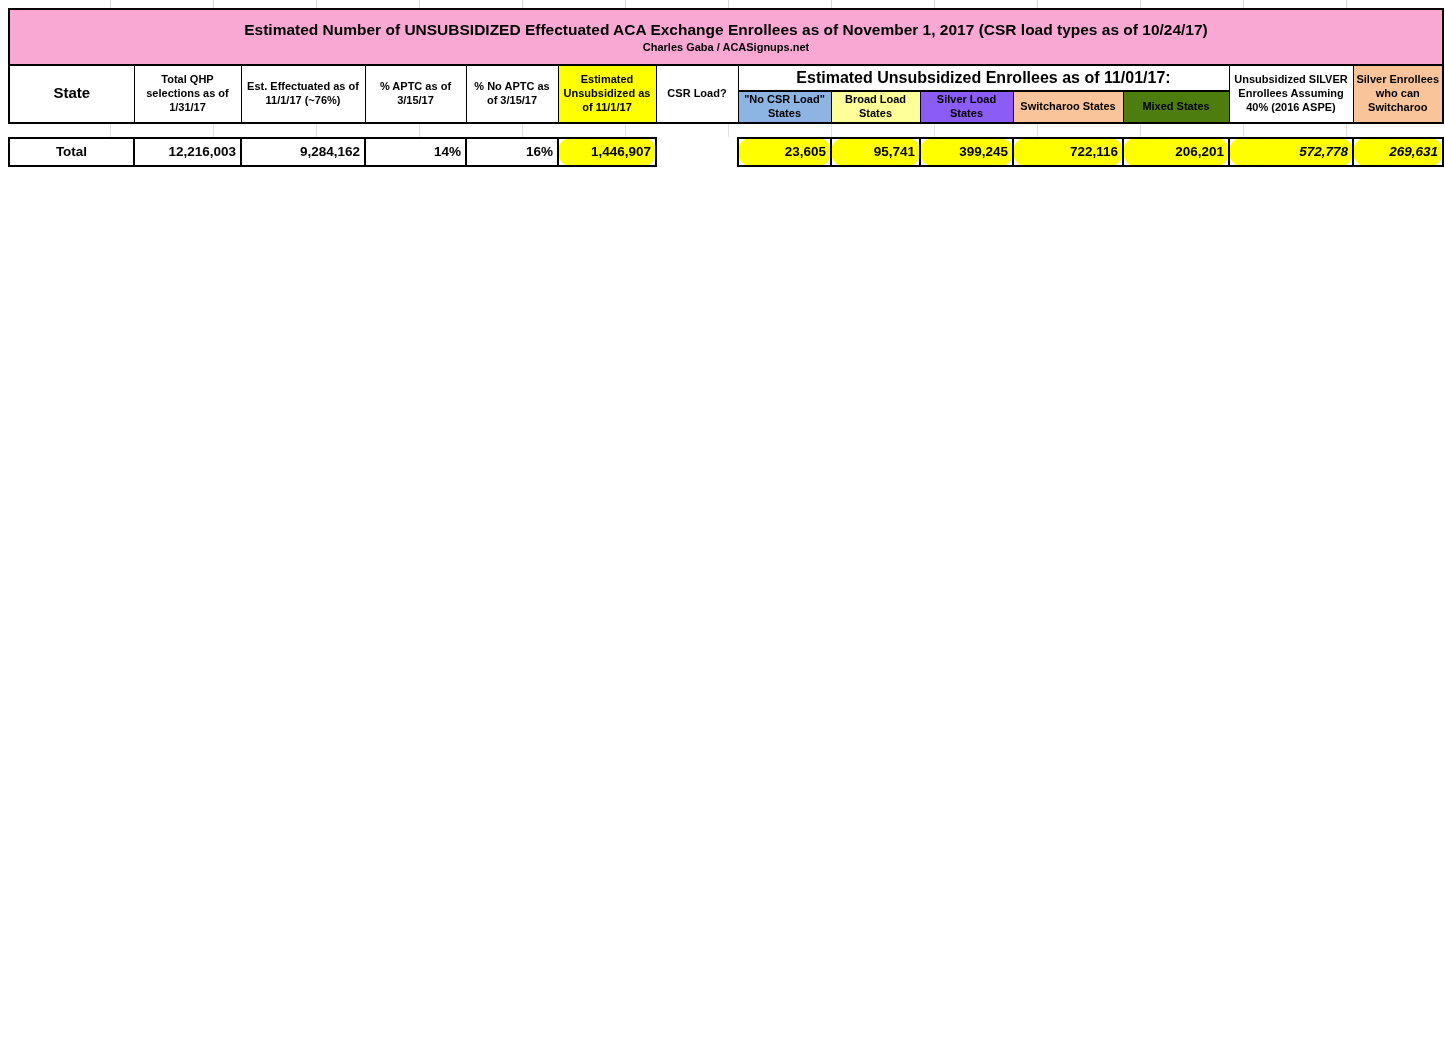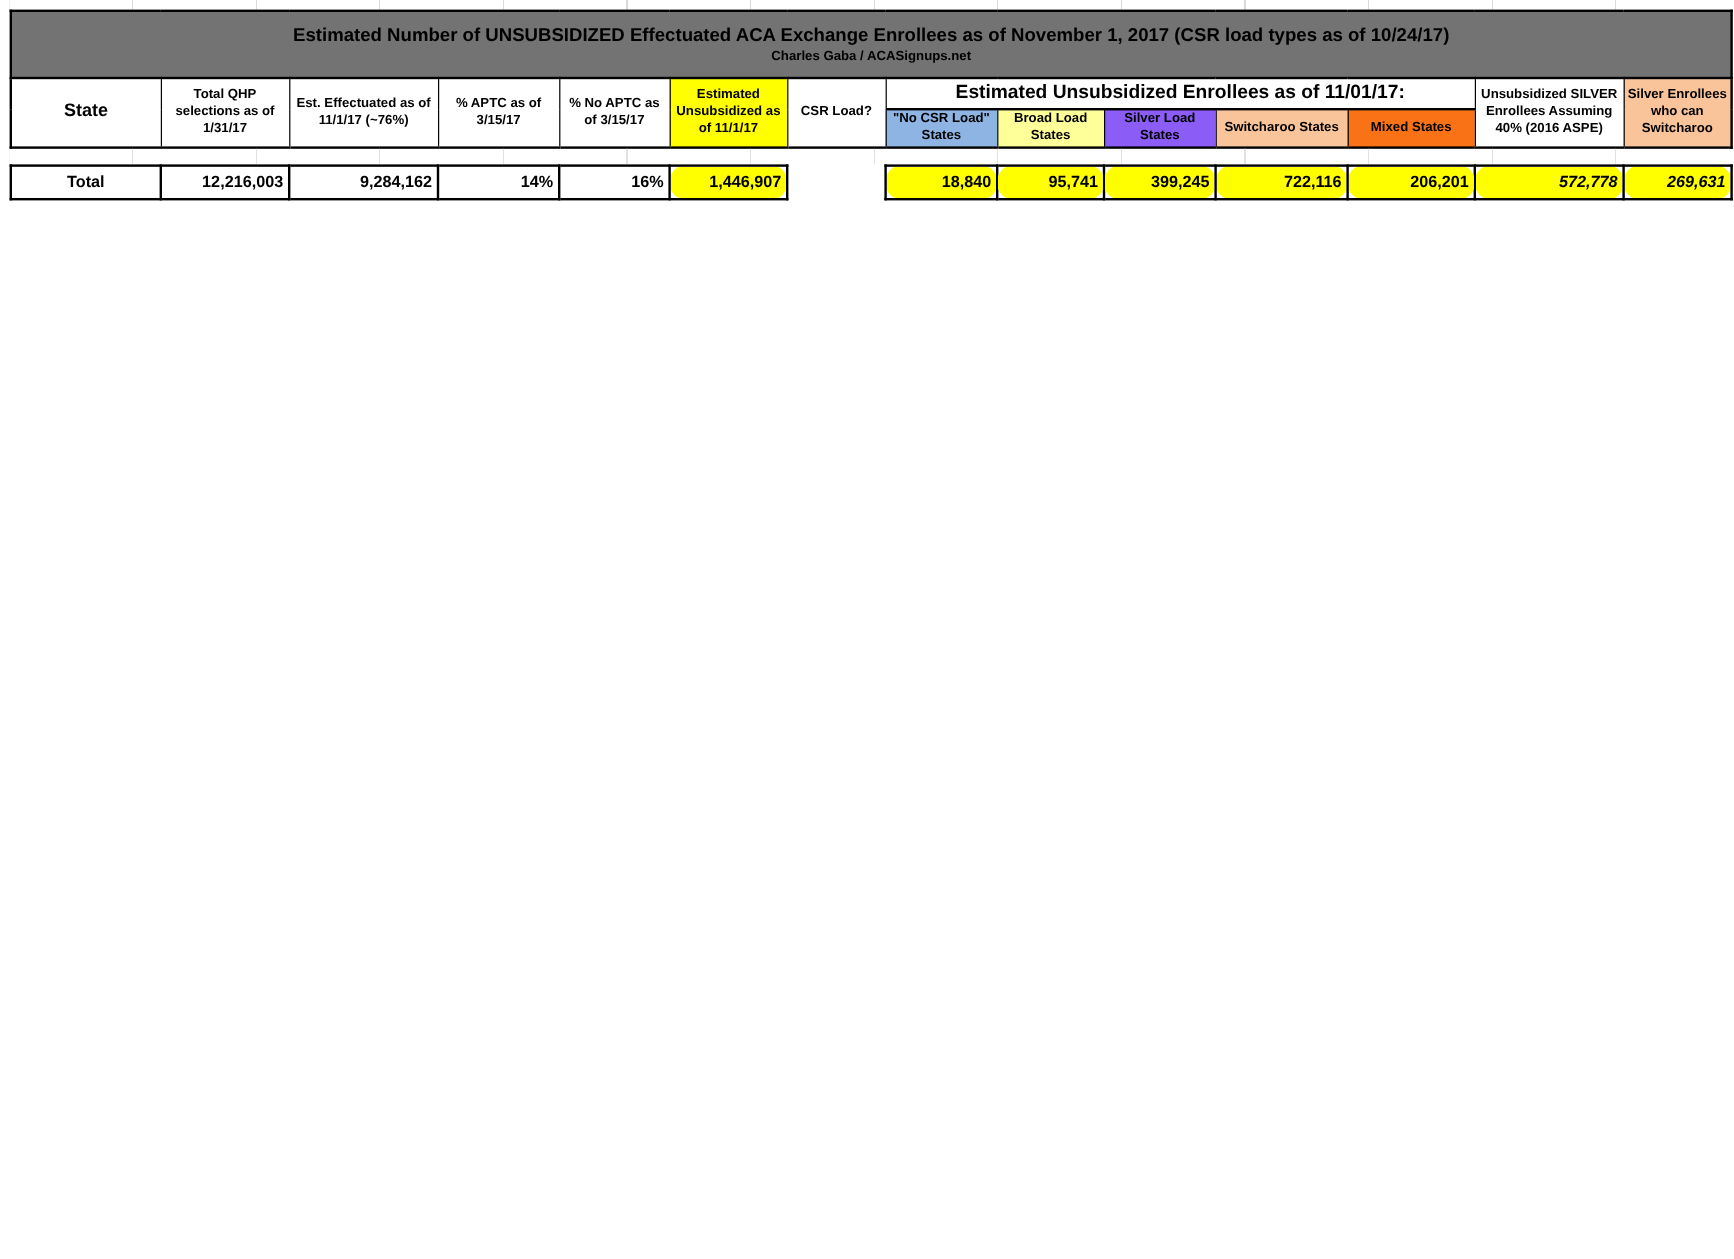--- a/index.html
+++ b/index.html
@@ -7,36 +7,36 @@
   .outer-grid-strip{height:8px;margin-left:8px;
     background-image:repeating-linear-gradient(to right,transparent 0,transparent 102px,#d9d9d9 102px,#d9d9d9 103px);}
   .sheet{padding-left:8px;}
   table{border-collapse:collapse;table-layout:fixed;}
   col.c1{width:125px;}col.c2{width:107px;}col.c3{width:124px;}col.c4{width:101px;}
   col.c5{width:92px;}col.c6{width:98px;}col.c7{width:82px;}col.c8{width:93px;}
   col.c9{width:89px;}col.c10{width:93px;}col.c11{width:110px;}col.c12{width:106px;}
   col.c13{width:124px;}col.c14{width:90px;}
 
   
-  .title-cell{border:2px solid #000;height:52px;text-align:center;vertical-align:middle;background:#737373;margin-top:45px;}
+  .title-cell{border:2px solid #000;height:52px;text-align:center;vertical-align:middle;background:#f9a8d4;margin-top:45px;}
   .title-line{font-size:15.5px;font-weight:bold;line-height:1.4;}
   .subtitle-line{font-size:11px;font-weight:bold;}
   th{border:1px solid #000;font-weight:bold;vertical-align:middle;text-align:center;
      padding:1px 2px;background:#fff;font-size:11px;line-height:1.25;}
   tr.h1 th, tr.h2 th{border-bottom-width:2px;}
   th.state-h{font-size:15px;}
   th.first{border-left:2px solid #000;}
   th.group-h{font-size:16px;border-bottom-width:1px;height:22px;}
   th.last{border-right:2px solid #000;}
   .bg-yellow{background:#FFFF00;}
   .bg-broad{background:#FFFF99;}
   .bg-silver{background:#8b5cf6;}
   .bg-switch{background:#F9C499;margin-top:24px;}
   .bg-noload{background:#8DB4E2;}
-  .bg-mixed{background:#f97316;}
+  .bg-mixed{background:#4d7c0f;}
 
   
   tbody tr{height:17px;}
   td{border:1px solid #000;font-size:11px;padding:0 3px;white-space:nowrap;
      overflow:hidden;vertical-align:middle;background:#fff;line-height:15px;}
   td.num{text-align:right;border-radius:13px;}
   td.pct{padding-right:6px;}
   td.flag,th.flag{position:relative;}
   .flag::before{content:"";position:absolute;top:0;left:0;width:0;height:0;
     border-top:6px solid #1E7145;border-right:6px solid transparent;}
@@ -124,21 +124,21 @@
     </colgroup>
     <tbody>
         <tr>
       <td class="t-label">Total</td>
       <td class="num">12,216,003</td>
       <td class="num">9,284,162</td>
       <td class="num pct">14%</td>
       <td class="num pct">16%</td>
       <td class="num bg-yellow">1,446,907</td>
       <td class="nob"></td>
-      <td class="num bg-yellow flag">18,840</td>
+      <td class="num bg-yellow flag">23,605</td>
       <td class="num bg-yellow flag">95,741</td>
       <td class="num bg-yellow flag">399,245</td>
       <td class="num bg-yellow flag">722,116</td>
       <td class="num bg-yellow flag">206,201</td>
       <td class="num bg-yellow t-italic">572,778</td>
       <td class="num bg-yellow t-boldit flag">269,631</td>
     </tr>
   </tbody>
     </table>
 </div>

